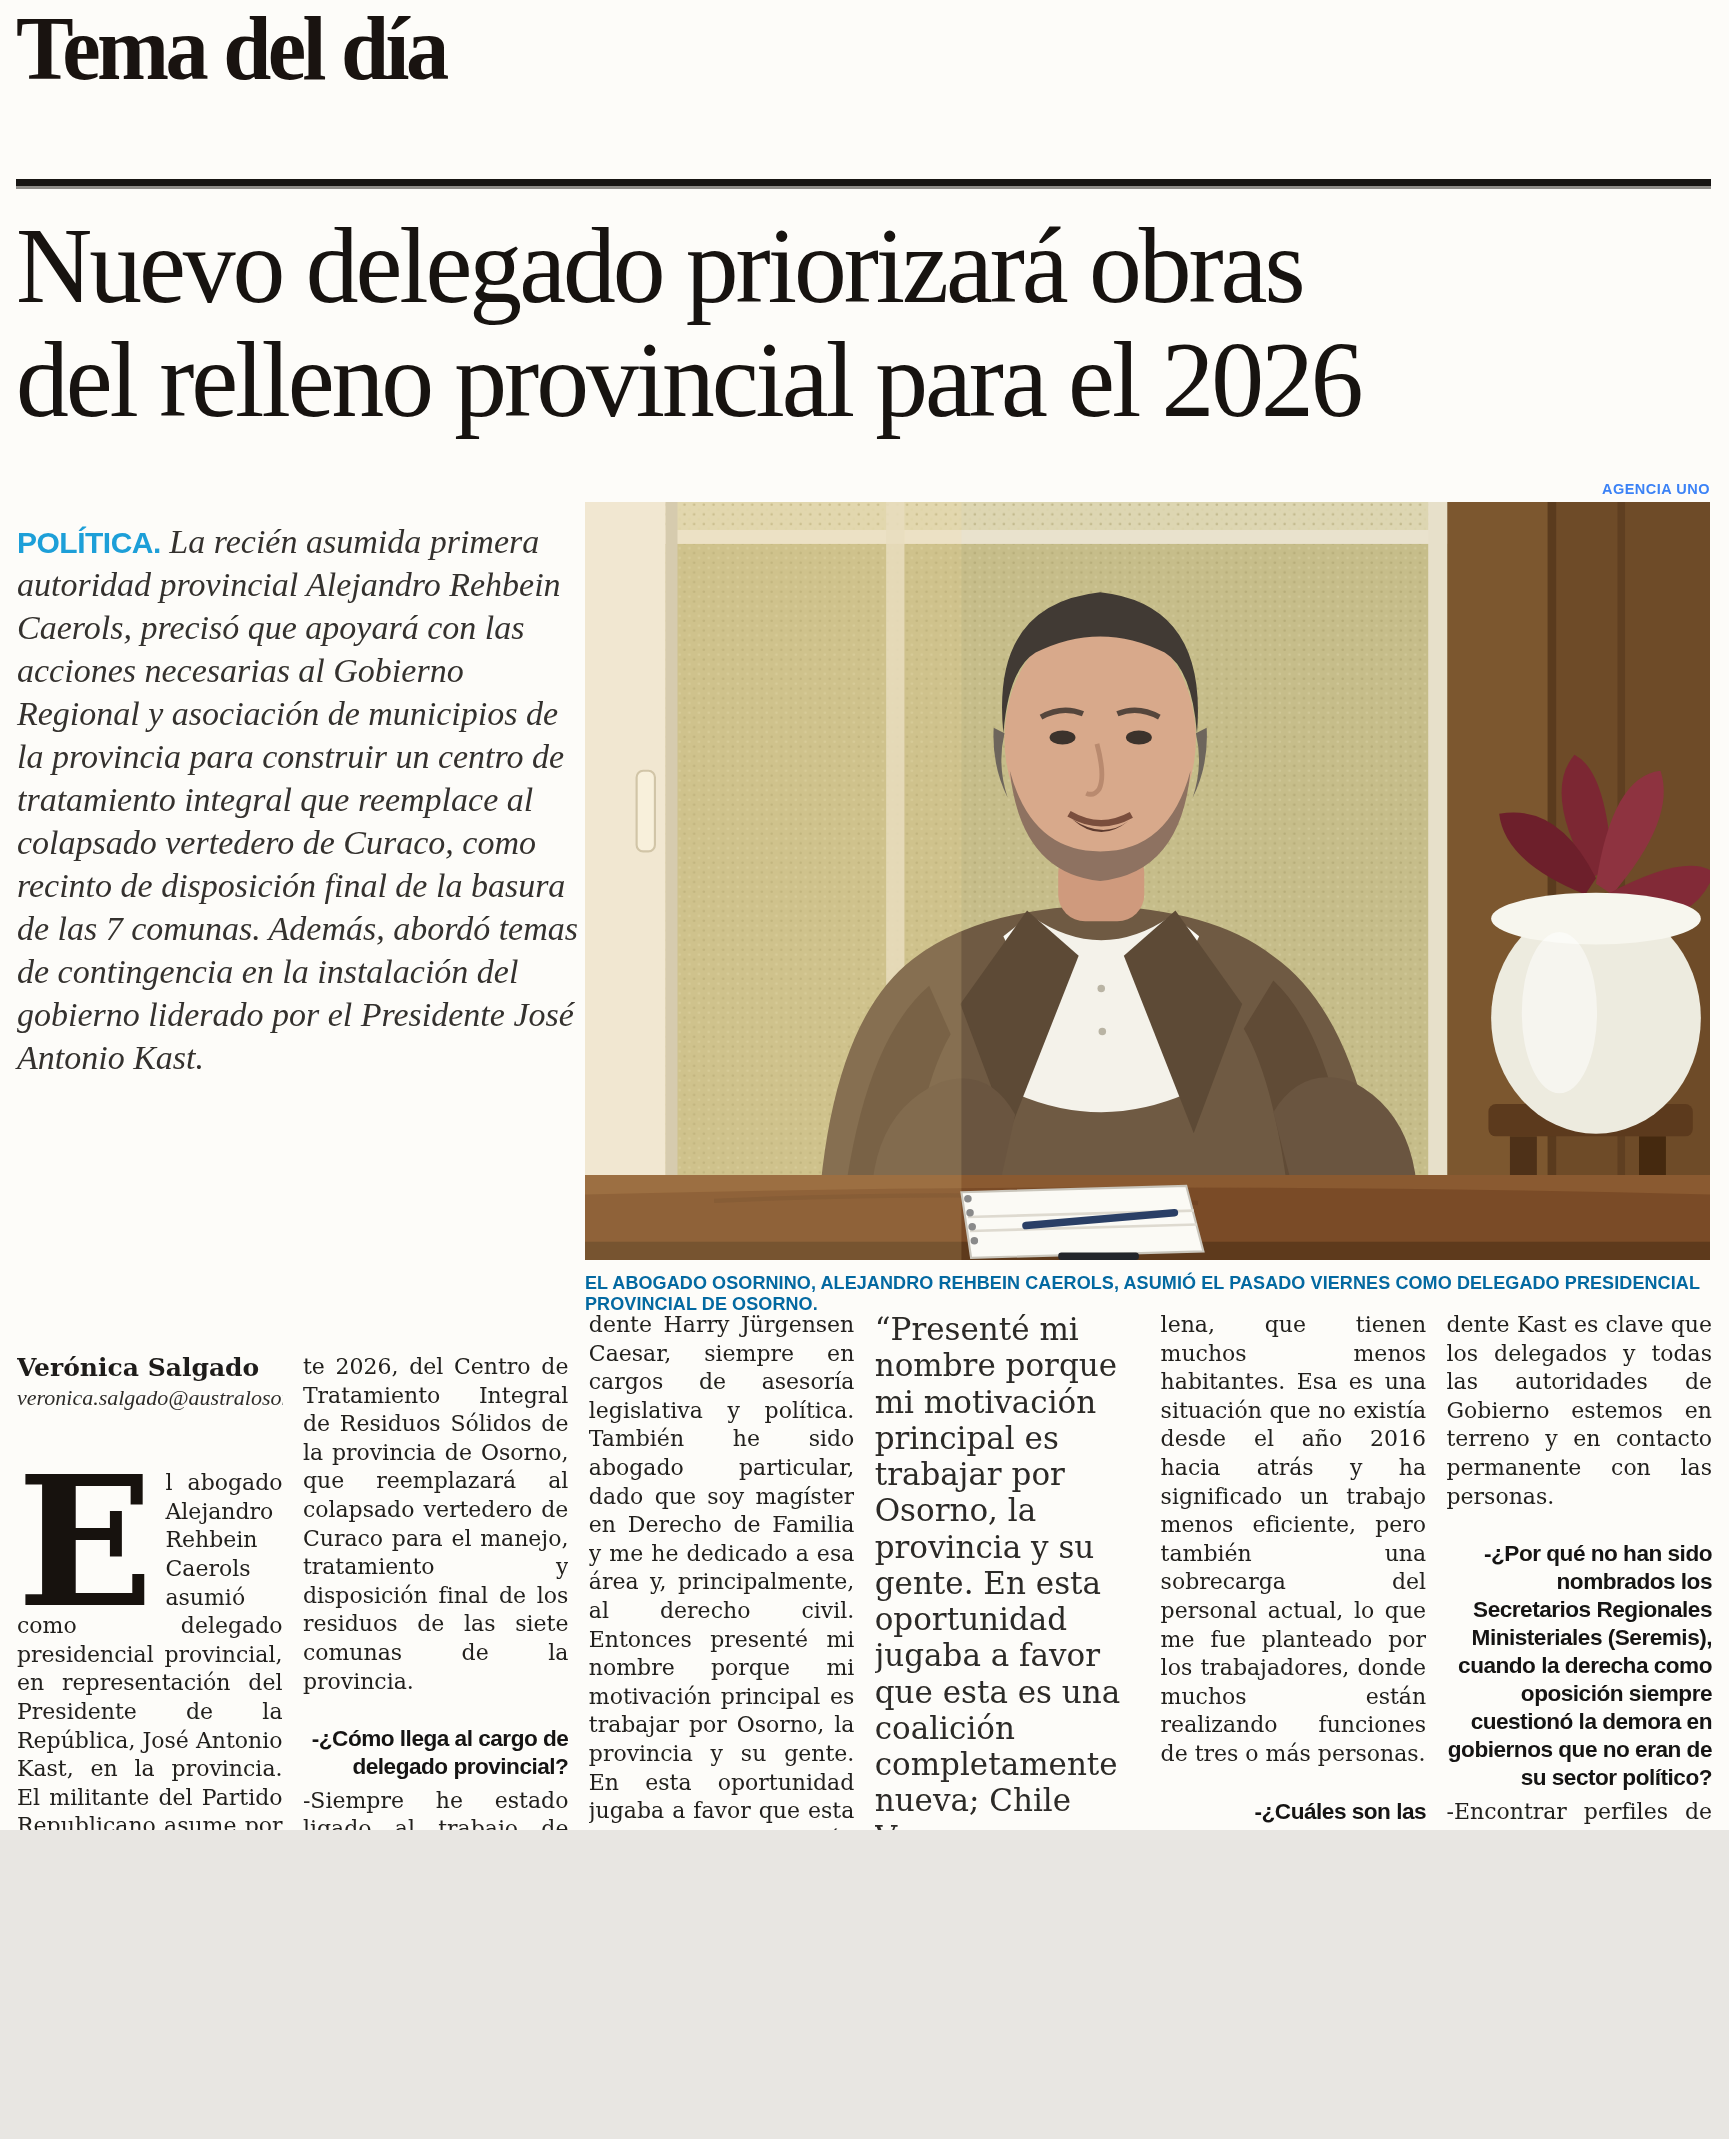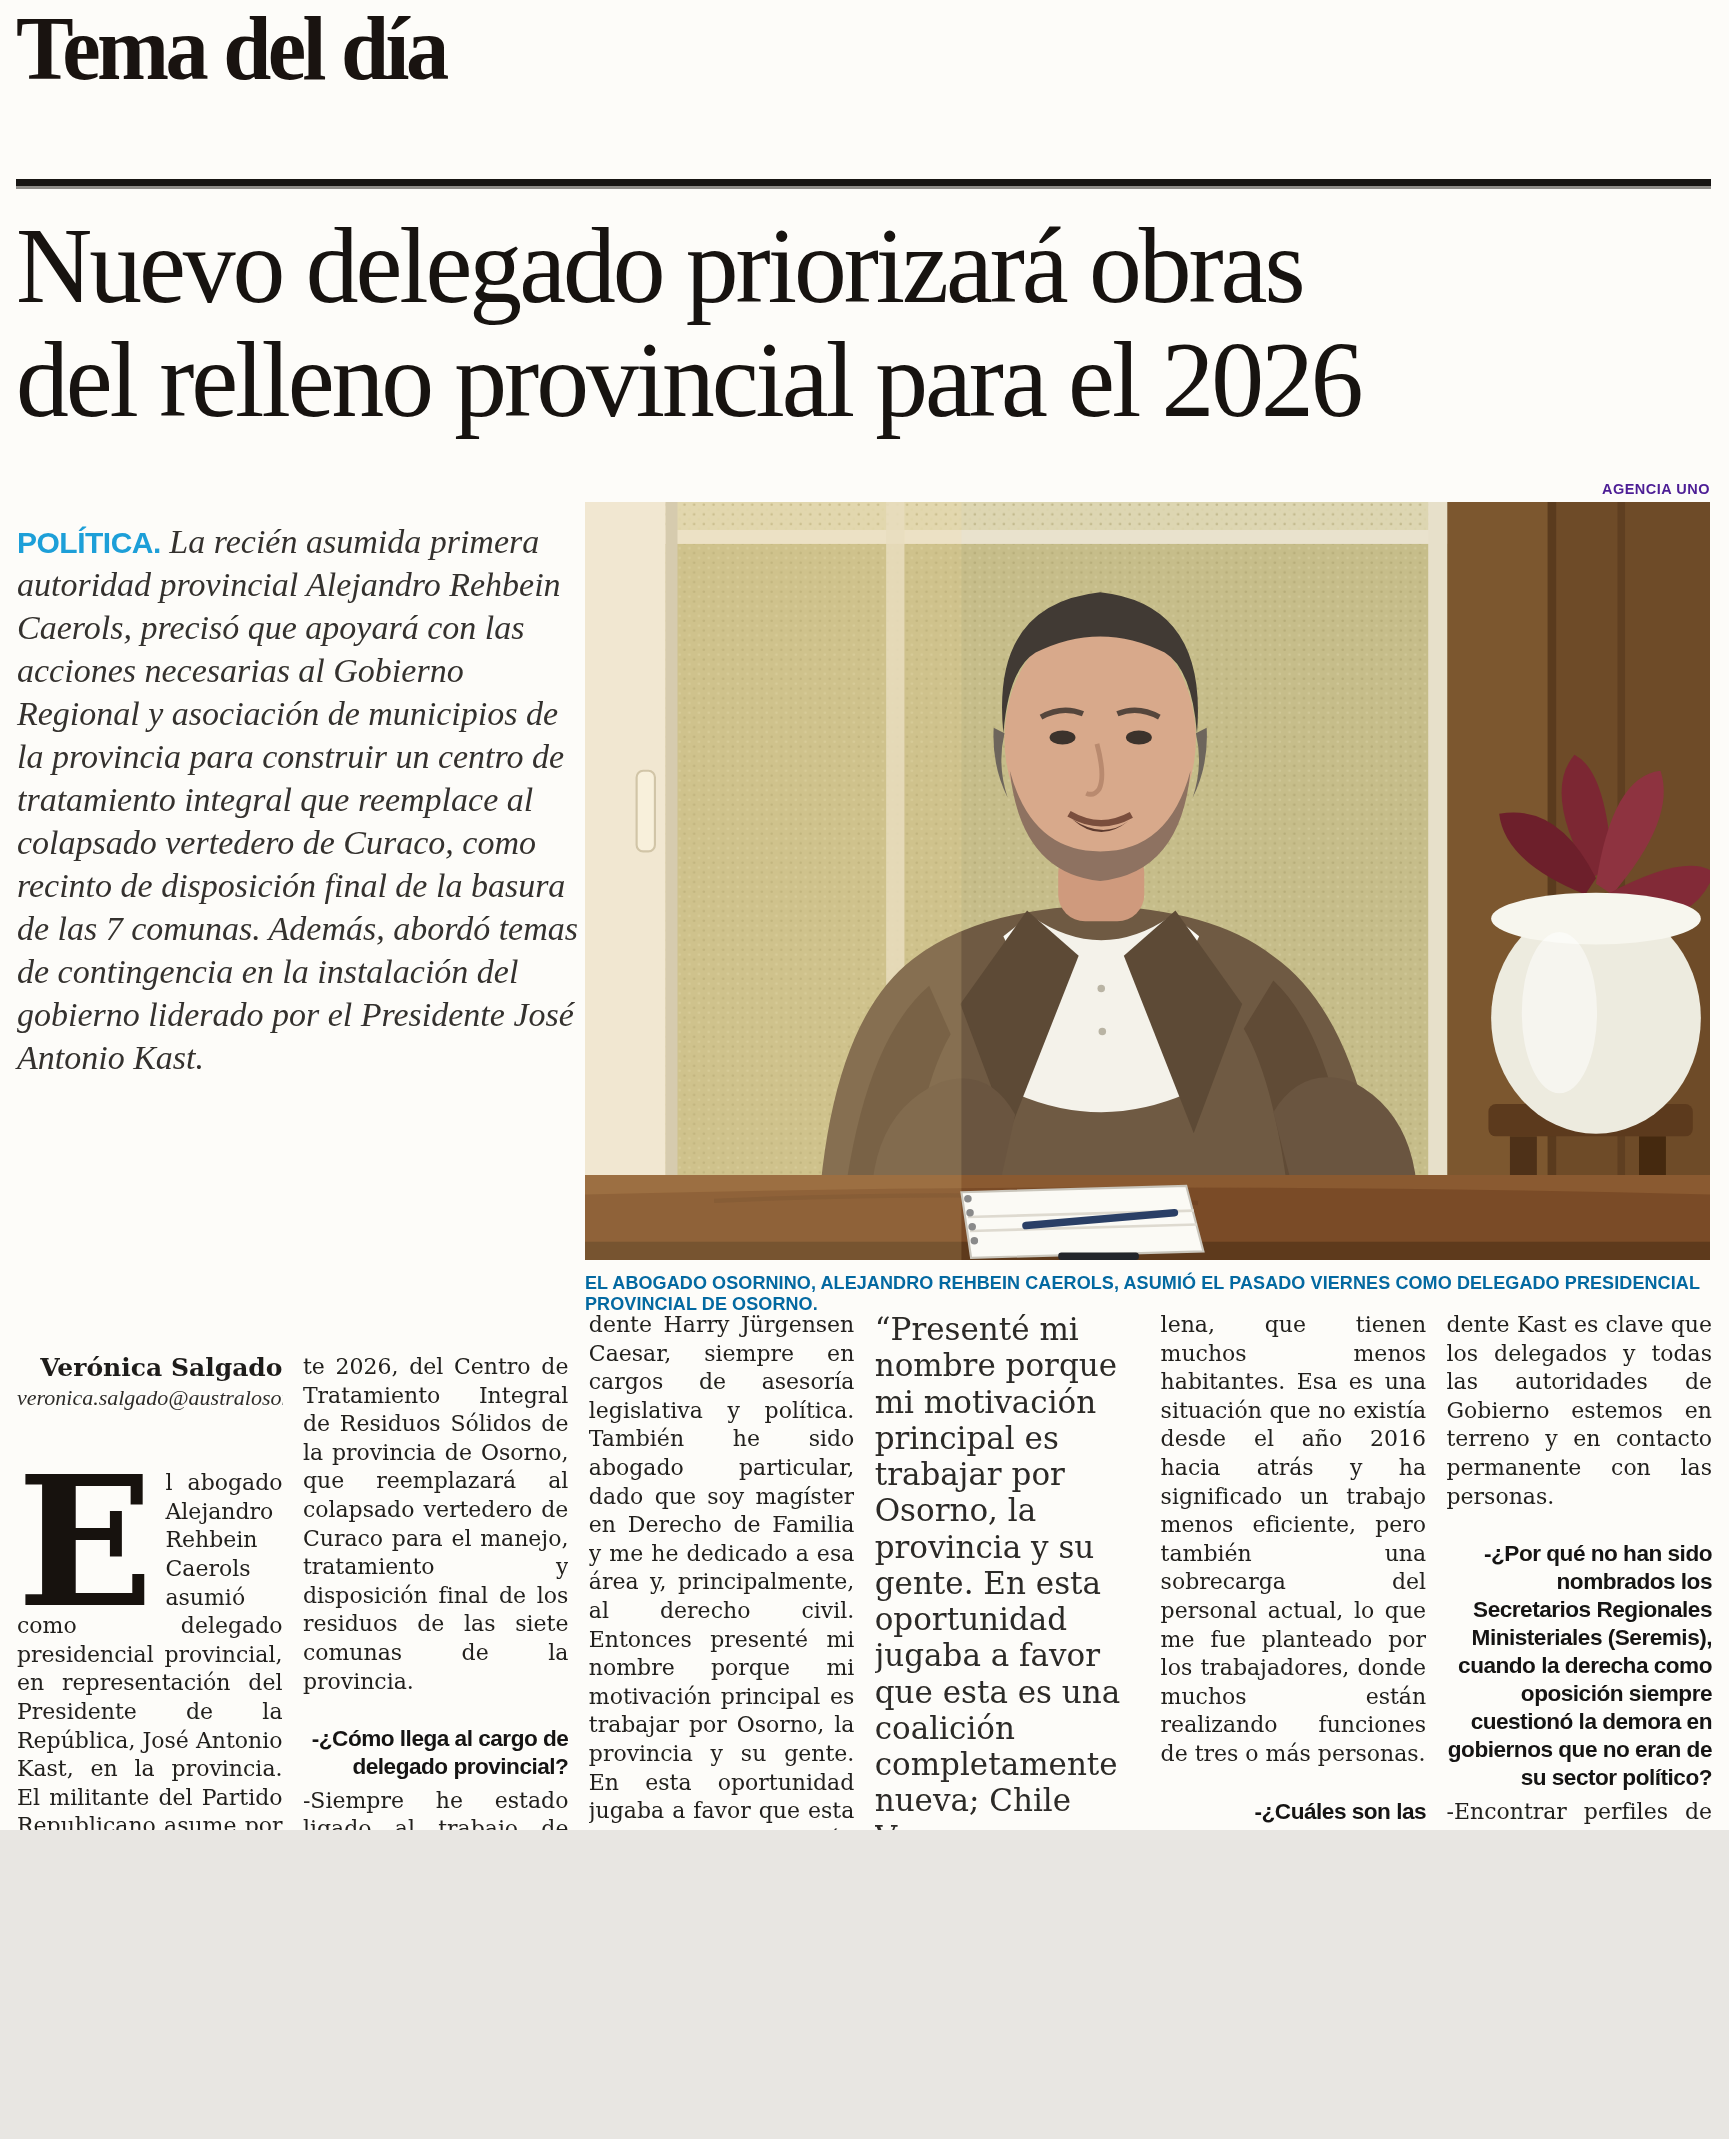--- a/index.html
+++ b/index.html
@@ -38,21 +38,21 @@
     color:#171310;
     transform:scaleX(.97);transform-origin:left top;
   }
   
   .credit{
     position:absolute;top:481px;left:585px;width:1125px;
     text-align:right;
     font-family:"Liberation Sans",sans-serif;
     font-size:14.5px;font-weight:bold;
     letter-spacing:0.5px;
-    color:#4c1d95;
+    color:#3b82f6;
   }
   
   .lede{
     position:absolute;top:520px;left:17px;width:561px;height:753px;
     font-family:"Liberation Serif",serif;
     font-style:italic;
     font-size:34px;
     line-height:1.265;
     color:#34312e;
     text-align:left;
@@ -87,21 +87,20 @@
     column-gap:20.4px;
     overflow:hidden;
   }
   .col{overflow:hidden;}
   .col.pushed{padding-top:42px;}
   .byline-name{
     font-family:"DejaVu Serif",serif;
     font-weight:bold;
     font-size:25px;
     margin:0 0 3.2px 0;
-    text-align:right;
   }
   .byline-email{
     font-family:"Liberation Serif",serif;
     font-style:italic;
     font-size:22px;
     color:#2e2c29;
     margin:0 0 58px 0;
   }
   .body-p{
     font-family:"DejaVu Serif",serif;

